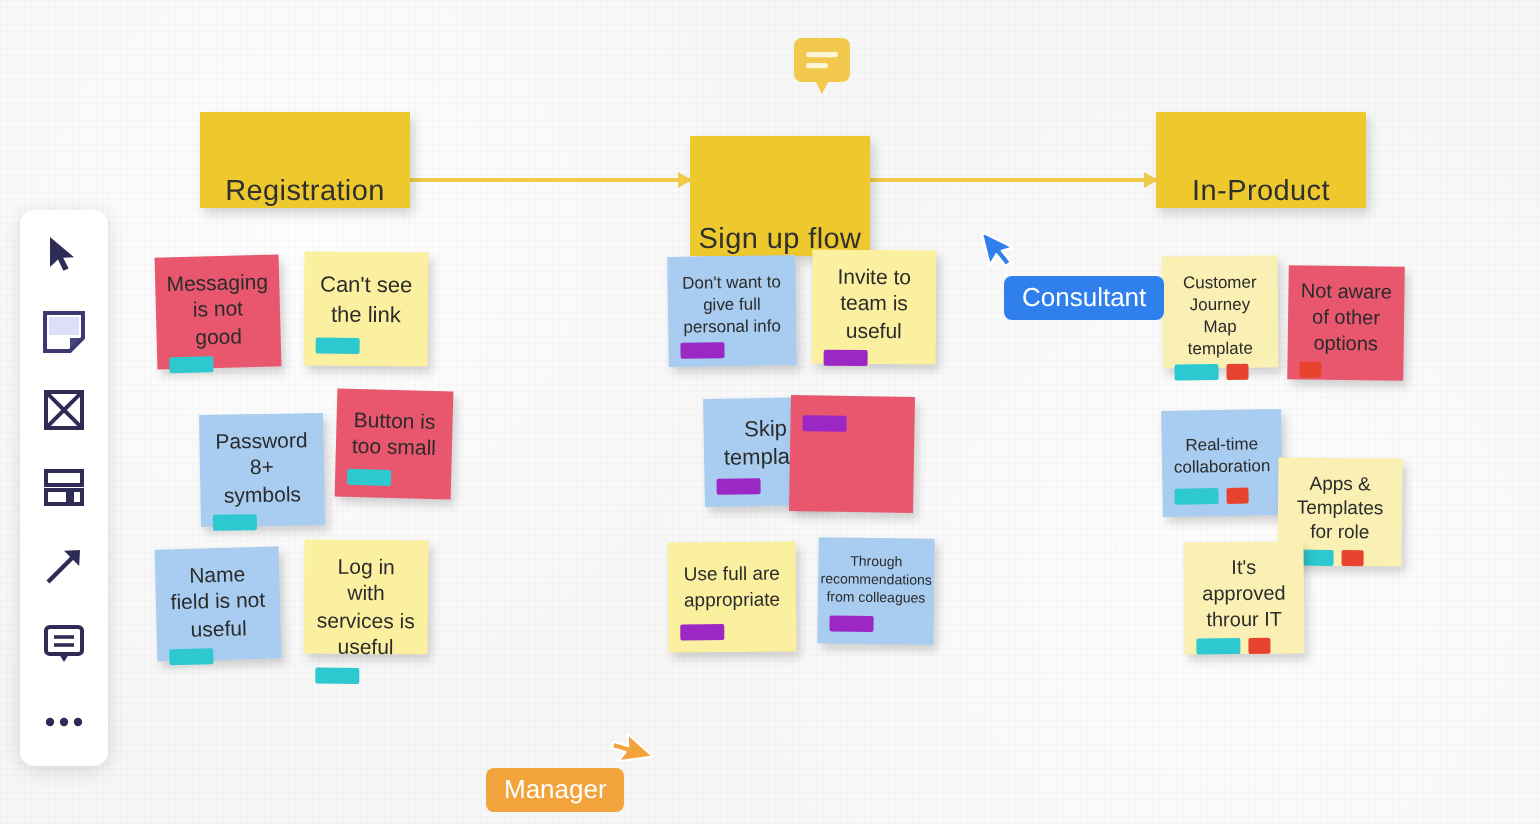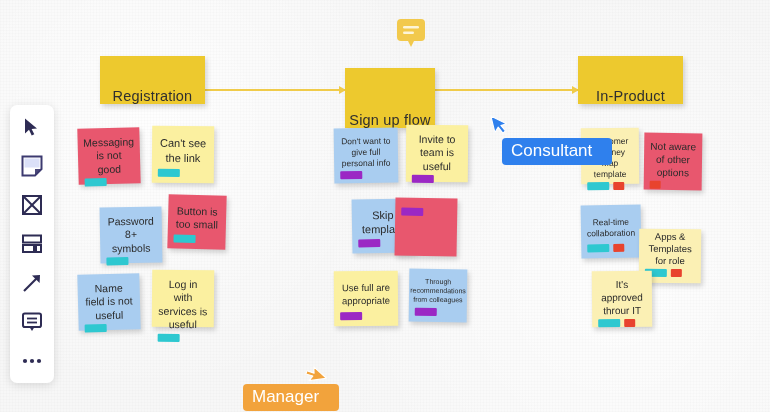--- a/index.html
+++ b/index.html
@@ -122,23 +122,23 @@
     width: 22px;
     height: 8px;
     border-radius: 1px;
   }
   .tag.sm { width: 11px; }
 
   
   .cursorlabel {
     position: absolute;
     color: #ffffff;
-    padding: 3px 20px 4px 9px;
+    padding: 3px 9px 4px 9px;
     border-radius: 4px;
-    font-size: 17px;
+    font-size: 13px;
     z-index: 20;
     white-space: nowrap;
   }
   .cursorarrow {
     position: absolute;
     z-index: 20;
   }
 
   
   #topbubble {
@@ -259,21 +259,21 @@
         <i class="tag sm" style="background:#e8432e"></i>
       </span>
   </div>
   <div class="note" style="left:581px; top:205px; width:60px; height:53px; background:#a9cdf0; transform:rotate(-1deg); font-size:8.5px;">
     <span class="txt">Real-time collaboration</span>
     <span class="tags">
         <i class="tag" style="background:#2ec8d0"></i>
         <i class="tag sm" style="background:#e8432e"></i>
       </span>
   </div>
-  <div class="note" style="left:639px; top:229px; width:62px; height:54px; background:#fbf0b4; transform:rotate(0.5deg); font-size:9.5px; z-index:9;justify-content:flex-end;">
+  <div class="note" style="left:639px; top:229px; width:62px; height:54px; background:#fbf0b4; transform:rotate(0.5deg); font-size:9.5px; z-index:9;">
     <span class="txt">Apps  &amp;  Templates for role</span>
     <span class="tags">
         <i class="tag" style="background:#2ec8d0"></i>
         <i class="tag sm" style="background:#e8432e"></i>
       </span>
   </div>
   <div class="note" style="left:592px; top:271px; width:60px; height:56px; background:#fbf0b4; transform:rotate(-0.5deg); font-size:10px; z-index:10;">
     <span class="txt">It's approved throur IT</span>
     <span class="tags">
         <i class="tag" style="background:#2ec8d0"></i>

